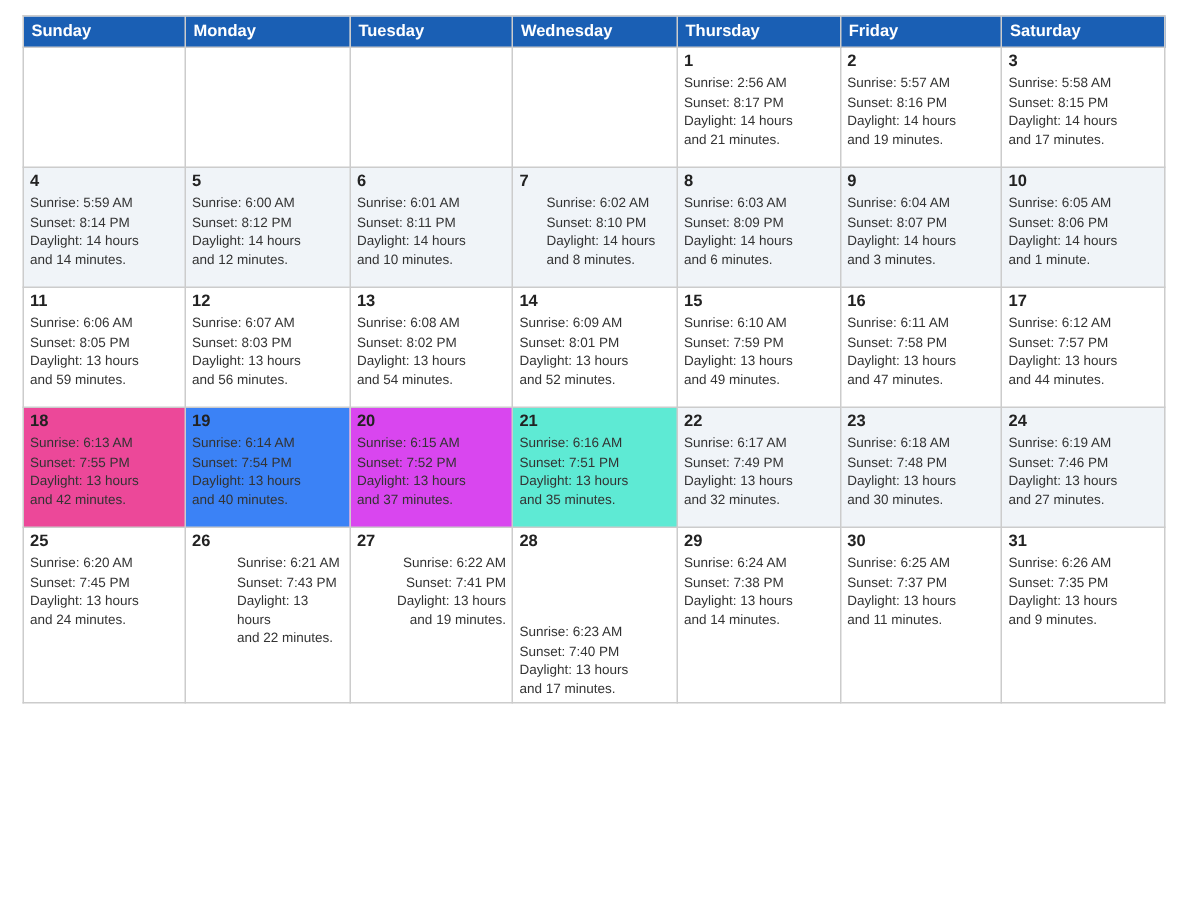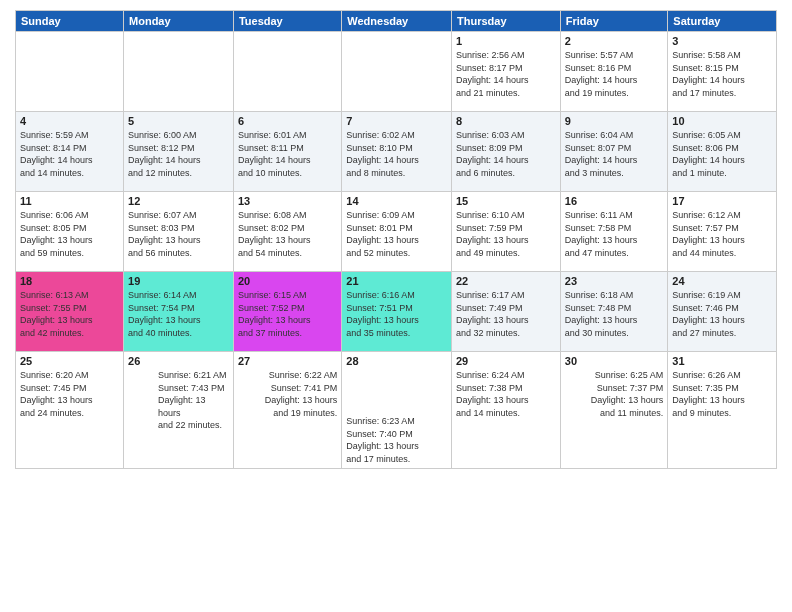--- a/index.html
+++ b/index.html
@@ -139,21 +139,21 @@
           </td>
           <td style="background: rgb(240, 244, 248);">
             <div class="day-num">6</div>
             <div class="day-info" style="white-space: pre-line;">Sunrise: 6:01 AM
 Sunset: 8:11 PM
 Daylight: 14 hours
 and 10 minutes.</div>
           </td>
           <td style="background: rgb(240, 244, 248);">
             <div class="day-num">7</div>
-            <div class="day-info" style="white-space: pre-line;">Sunrise: 6:02 AM
+            <div class="day-info" style="white-space: pre-line; margin-left: 18px;">Sunrise: 6:02 AM
 Sunset: 8:10 PM
 Daylight: 14 hours
 and 8 minutes.</div>
           </td>
           <td style="background: rgb(240, 244, 248);">
             <div class="day-num">8</div>
             <div class="day-info" style="white-space: pre-line;">Sunrise: 6:03 AM
 Sunset: 8:09 PM
 Daylight: 14 hours
 and 6 minutes.</div>
@@ -225,21 +225,21 @@
           </td>
         </tr>
         <tr>
           <td style="background: #ec4899;">
             <div class="day-num">18</div>
             <div class="day-info" style="white-space: pre-line;">Sunrise: 6:13 AM
 Sunset: 7:55 PM
 Daylight: 13 hours
 and 42 minutes.</div>
           </td>
-          <td style="background: #5eead4;">
+          <td style="background: #3b82f6;">
             <div class="day-num">19</div>
             <div class="day-info" style="white-space: pre-line;">Sunrise: 6:14 AM
 Sunset: 7:54 PM
 Daylight: 13 hours
 and 40 minutes.</div>
           </td>
           <td style="background: #d946ef;">
             <div class="day-num">20</div>
             <div class="day-info" style="white-space: pre-line;">Sunrise: 6:15 AM
 Sunset: 7:52 PM
@@ -306,21 +306,21 @@
           </td>
           <td>
             <div class="day-num">29</div>
             <div class="day-info" style="white-space: pre-line;">Sunrise: 6:24 AM
 Sunset: 7:38 PM
 Daylight: 13 hours
 and 14 minutes.</div>
           </td>
           <td>
             <div class="day-num">30</div>
-            <div class="day-info" style="white-space: pre-line; text-align: right;">Sunrise: 6:25 AM
+            <div class="day-info" style="white-space: pre-line;">Sunrise: 6:25 AM
 Sunset: 7:37 PM
 Daylight: 13 hours
 and 11 minutes.</div>
           </td>
           <td>
             <div class="day-num">31</div>
             <div class="day-info" style="white-space: pre-line;">Sunrise: 6:26 AM
 Sunset: 7:35 PM
 Daylight: 13 hours
 and 9 minutes.</div>

